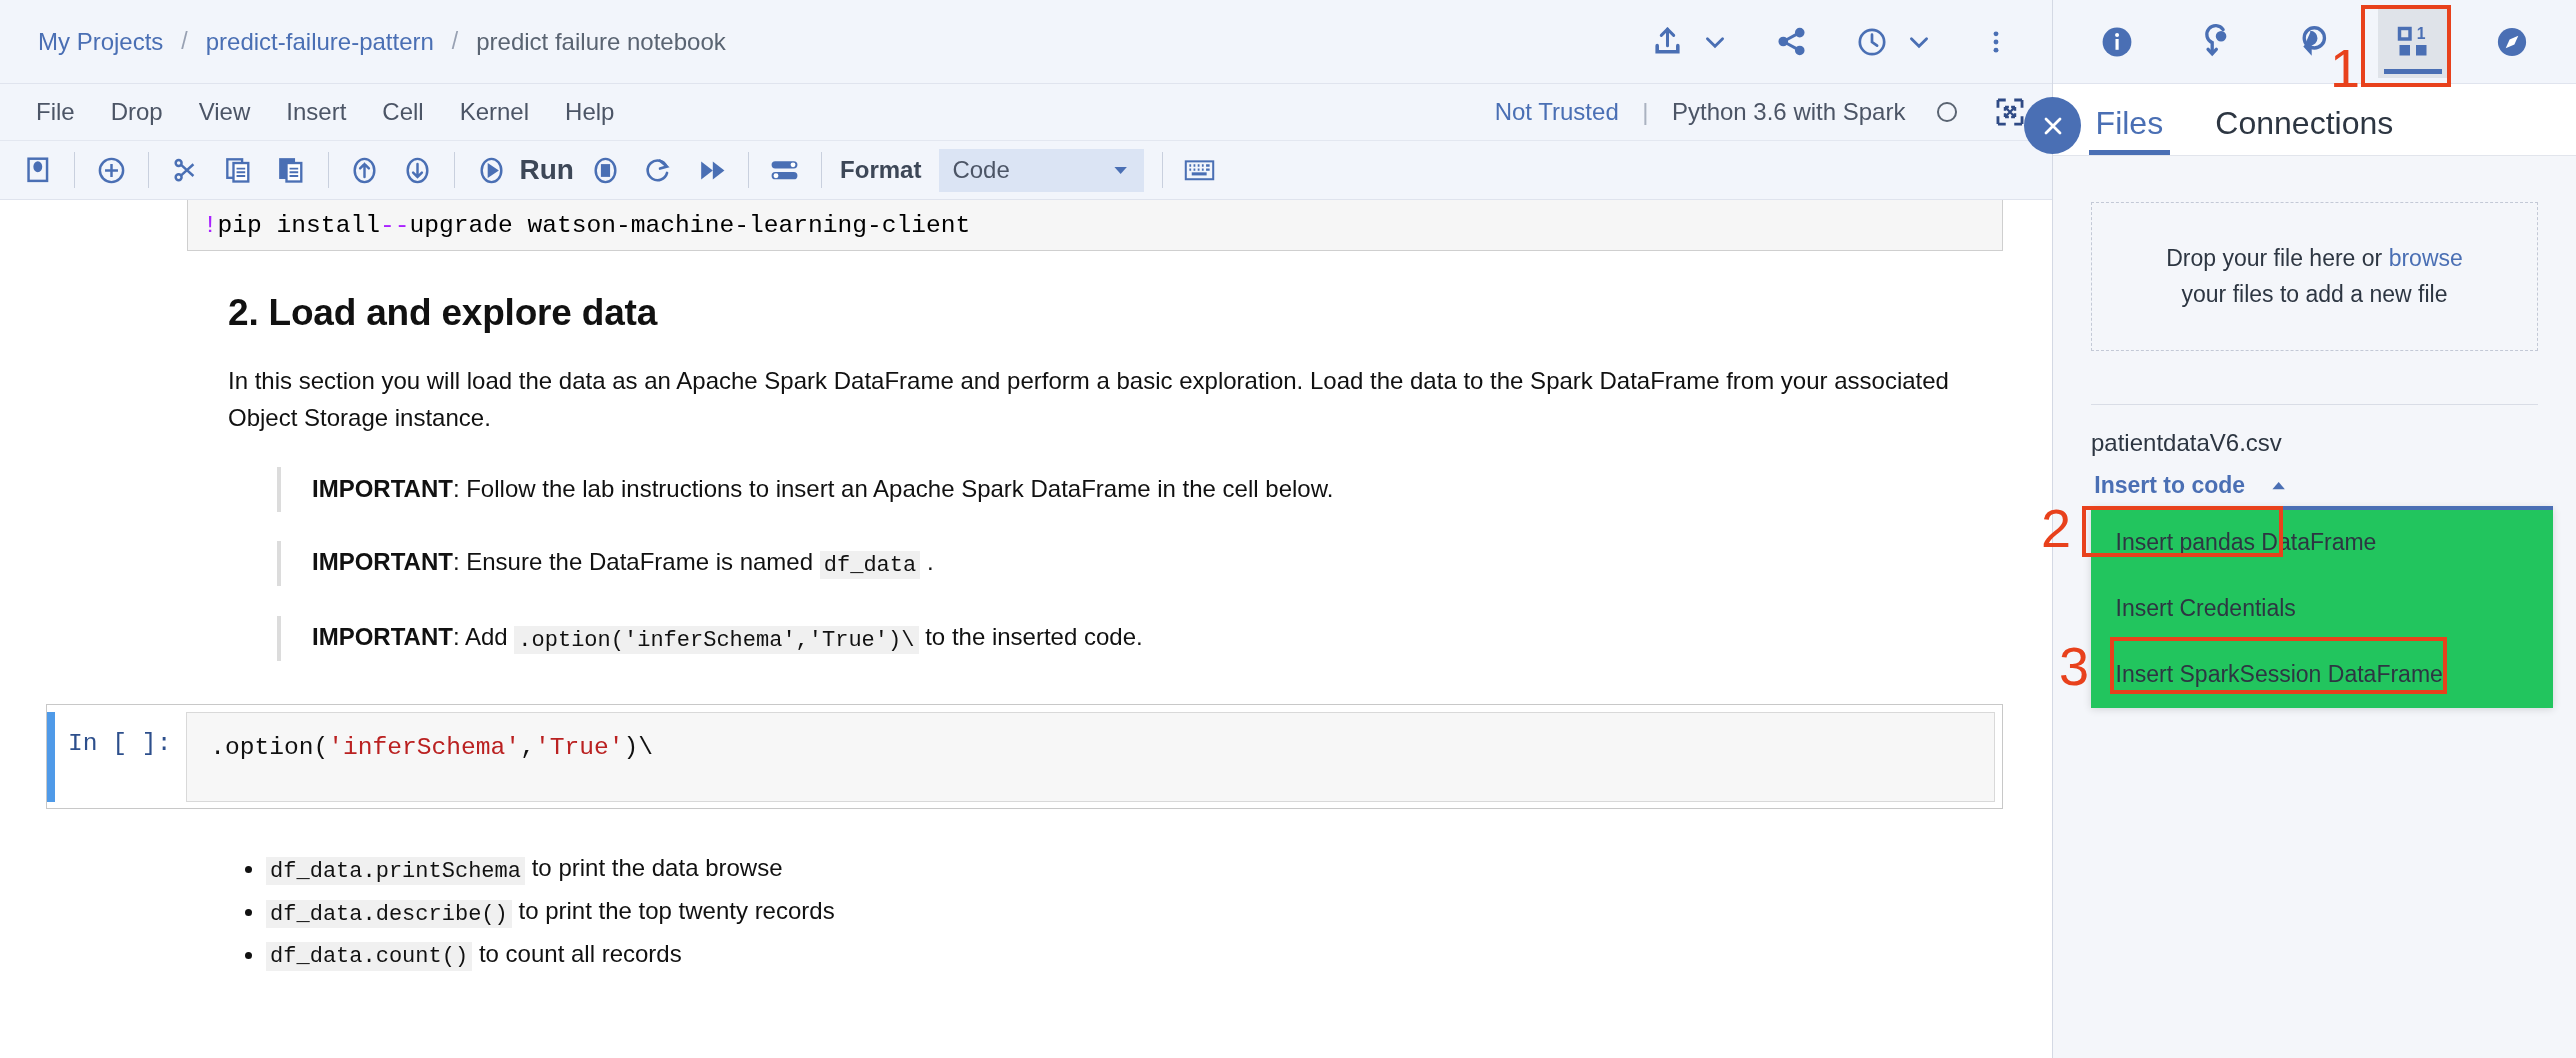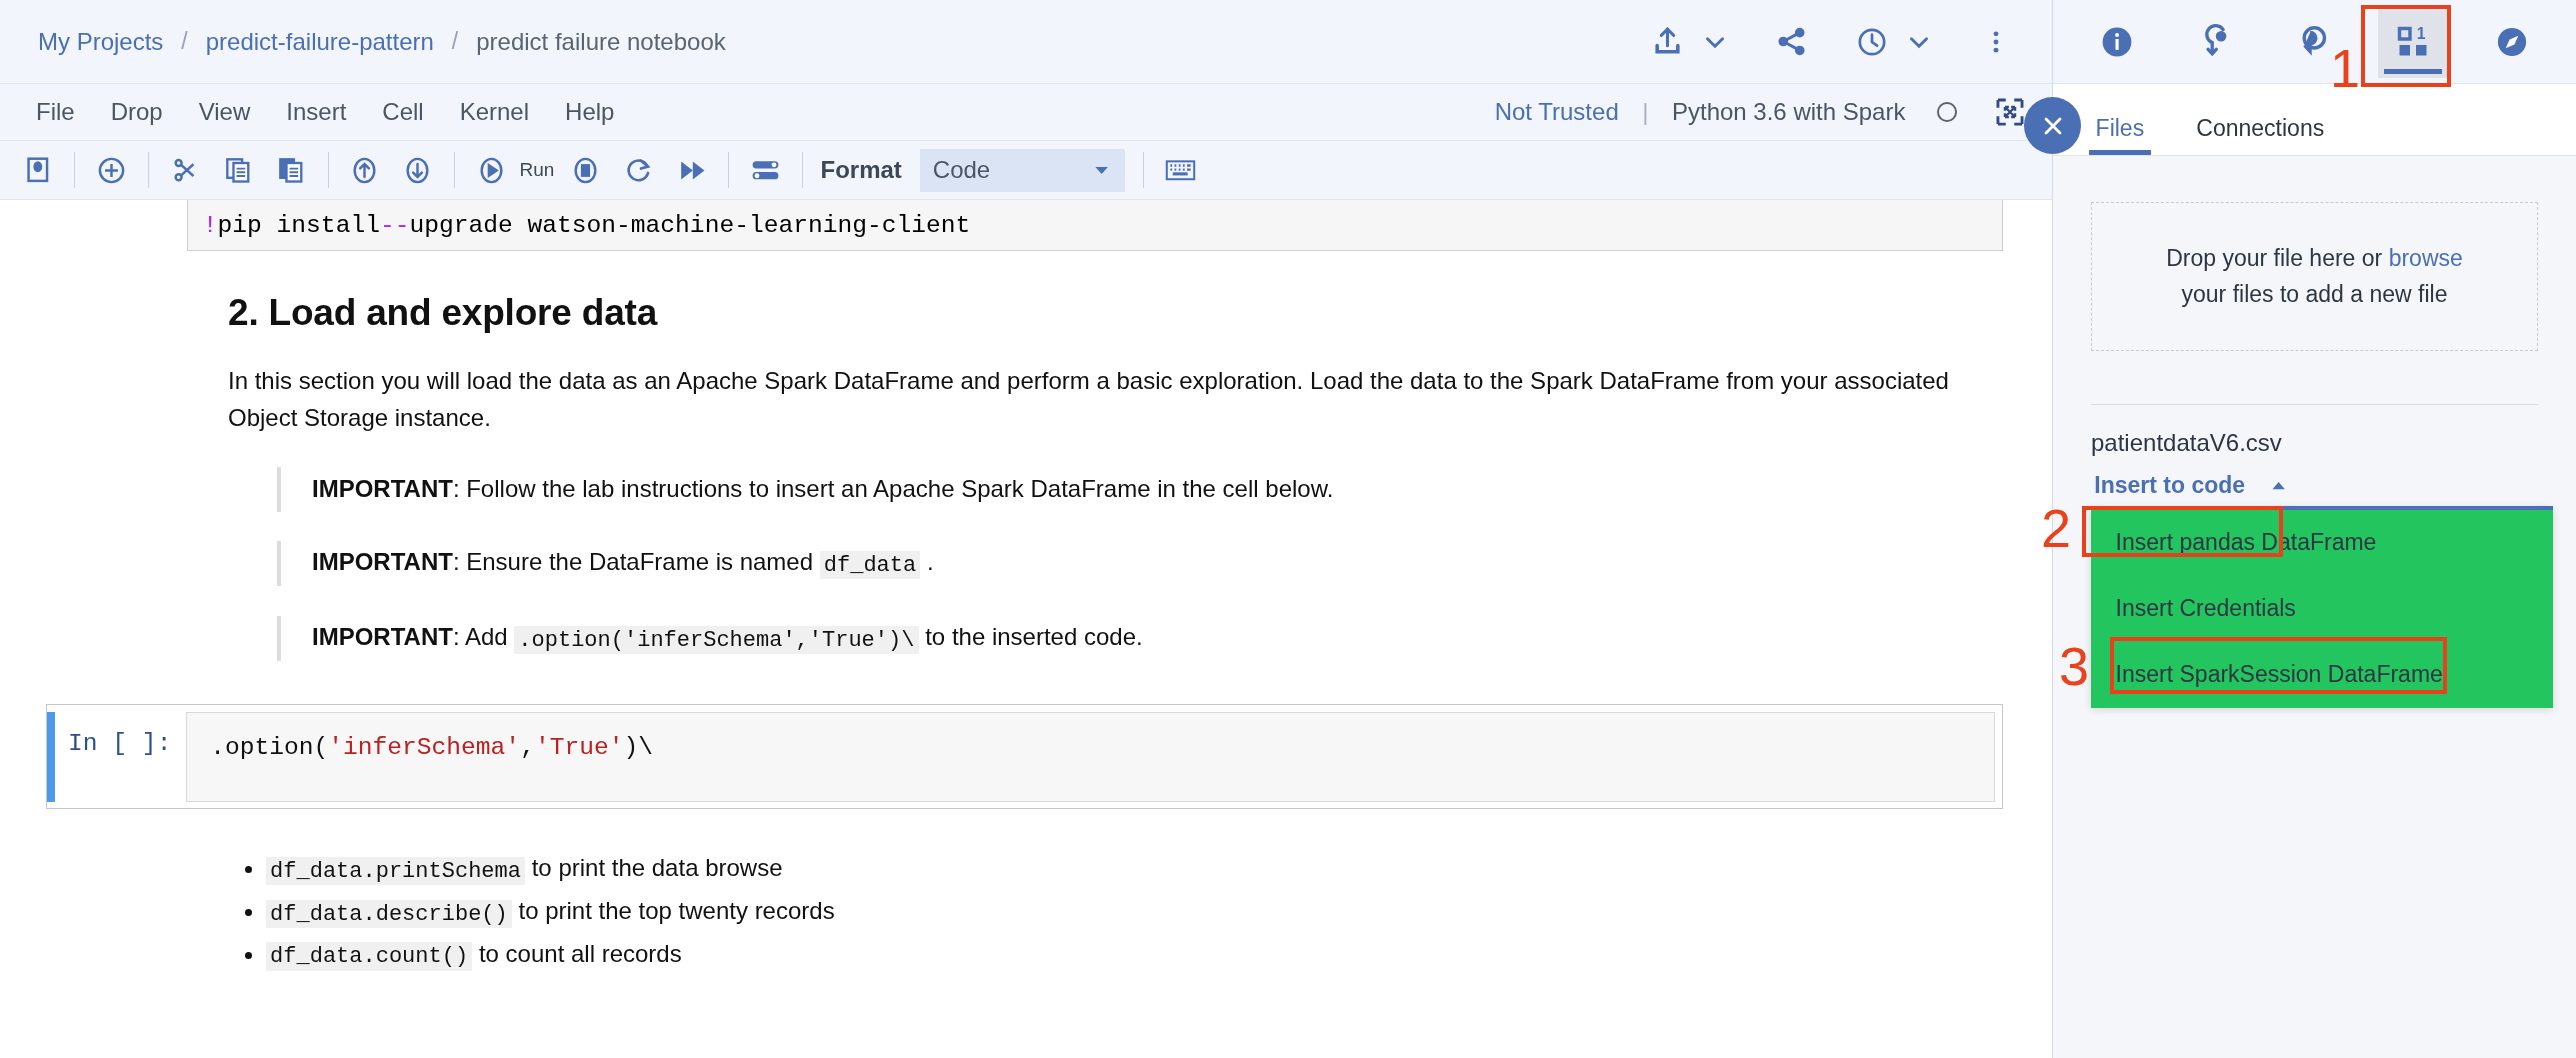--- a/index.html
+++ b/index.html
@@ -74,21 +74,21 @@
     display: flex; align-items: center;
     padding-left: 11.5px;
     border-bottom: 0.8px solid #dfe3ed;
   }
   .tb-btn {
     width: 53px; height: 46px;
     display: inline-flex; align-items: center; justify-content: center;
     color: #4a6fb4;
   }
   .tb-sep { width: 0.8px; height: 36px; background: #c9d0de; margin: 0 9.9px; }
-  .run-label { font-size: 19px; color: #3d4757; margin: 0 4.9px 0 1.6px; }
+  .run-label { font-size: 28px; color: #3d4757; margin: 0 4.9px 0 1.6px; font-weight: bold; }
   .format-label { font-size: 24px; color: #3d4757; font-weight: bold; margin: 0 18px 0 8.2px; }
   .format-select {
     width: 205px; height: 43px; background: #dbe4f4;
     display: flex; align-items: center; padding: 0 13px;
     font-size: 24px; color: #4c5566;
   }
   .format-select .sel-caret { margin-left: auto; }
 
   
   .nb-body {
@@ -189,21 +189,21 @@
     content: ""; position: absolute; left: 6.6px; right: 6.6px; bottom: 3.3px;
     height: 5.7px; background: #4a6fb4;
   }
   .rp-tabs {
     height: 72px; flex: 0 0 72px;
     display: flex; align-items: flex-end;
     padding-left: 36px; background: #ffffff;
     border-bottom: 0.8px solid #e2e5ec;
   }
   .rp-tab {
-    font-size: 23px; color: #2d3642;
+    font-size: 32px; color: #2d3642;
     padding: 0 6.6px 13px 6.6px; margin-right: 39px; position: relative;
   }
   .rp-tab.active { color: #4a6fb4; }
   .rp-tab.active::after {
     content: ""; position: absolute; left: 0; right: 0; bottom: 0;
     height: 4.9px; background: #4a6fb4;
   }
   .rp-scroll {
     flex: 1 1 auto; background: #f4f6fa; padding: 0; position: relative;
   }

